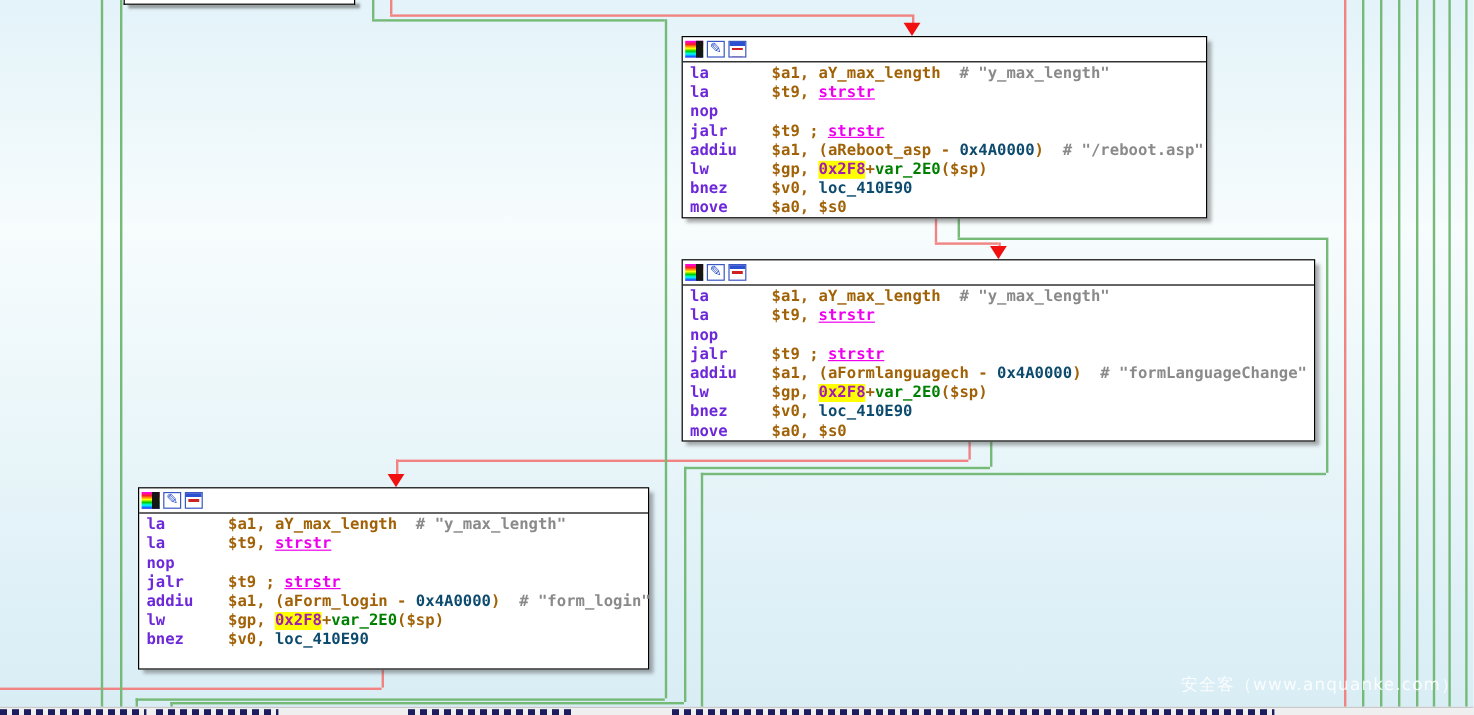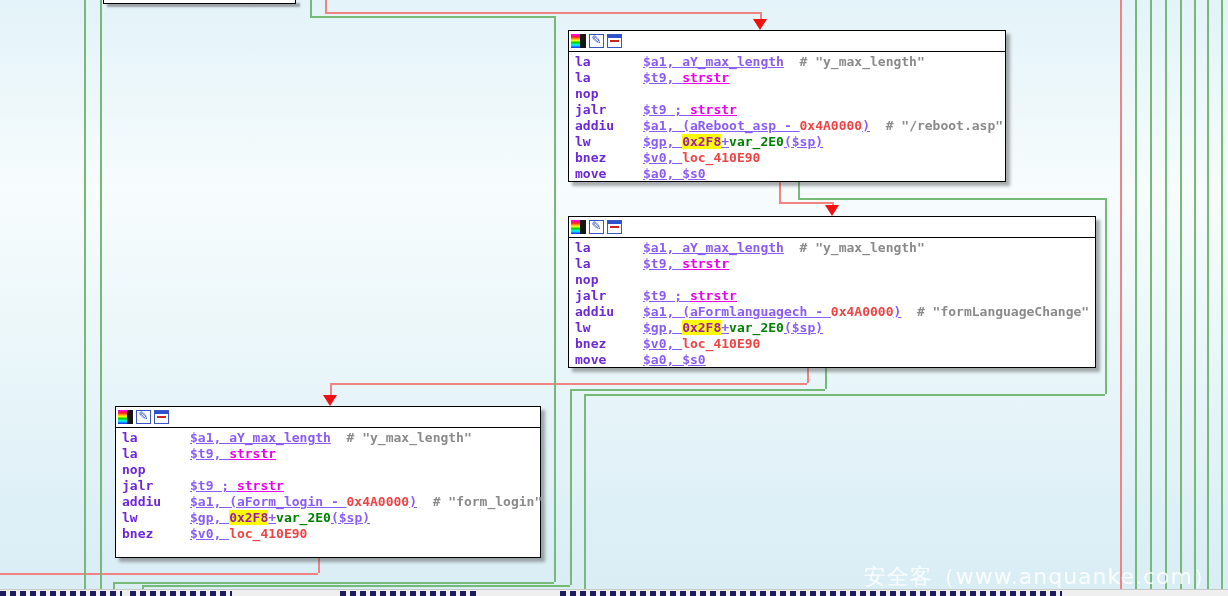--- a/index.html
+++ b/index.html
@@ -19,32 +19,32 @@
   .icon-palette{background-image:linear-gradient(90deg,rgba(0,0,0,0) 0 9px,#161616 9px),
     linear-gradient(180deg,#ff00ff,#ff2020 22%,#ffff00 45%,#00cc00 62%,#00ffff 78%,#2020ff);}
   .icon-pencil{border:1px solid #3a57c4;background:#fff;color:#2b50d0;font-size:12px;line-height:11px;text-align:center;font-family:"DejaVu Sans",sans-serif;}
   .icon-window{border:1px solid #3a57c4;background-color:#fff;
     background-image:linear-gradient(180deg,#2b50d0 0 3px,rgba(0,0,0,0) 3px),
     repeating-linear-gradient(180deg,rgba(0,0,0,0) 0 5px,#cc2222 5px 7px);background-size:100% 100%,70% 100%;background-position:0 0,2px 0;background-repeat:no-repeat;}
   .code{padding:2px 0 0 6px;}
   .code-line{height:16px;line-height:16px;font-size:13px;font-weight:bold;white-space:nowrap;}
   .seg{white-space:pre;}
   .mn{color:#6d28d9;display:inline-block;width:68px;}
-  .k{color:#8b5cf6;text-decoration:underline;}
+  .k{color:#a16207;}
   .m{color:#ee00ee;text-decoration:underline;}
-  .b{color:#ef4444;}
+  .b{color:#0c4a6e;}
   .g{color:#008000;}
   .y{color:#a21caf;background:#ffff00;}
   .c{color:#8a8a8a;}
   #partial-block{position:absolute;left:103px;top:0;width:193px;height:4px;background:#fff;
     border:1px solid #000;border-top:none;box-sizing:border-box;box-shadow:4px 3px 2px rgba(90,90,90,.55);}
   #status-strip{position:absolute;left:0;top:589px;width:1228px;height:7px;background:#efefef;border-top:1px solid #c9c9c9;box-sizing:border-box;overflow:hidden;}
   .strip-seg{position:absolute;top:1px;height:5px;background-image:repeating-linear-gradient(90deg,#1c1c5e 0 6px,rgba(0,0,0,0) 6px 10px);}
   #watermark{position:absolute;right:12px;top:562px;font-family:"DejaVu Sans",sans-serif;
-    font-size:22px;color:rgba(255,255,255,.85);letter-spacing:1px;z-index:40;}
+    font-size:14px;color:rgba(255,255,255,.85);letter-spacing:1px;z-index:40;}
 </style>
 </head>
 <body>
 
 <div id="screen">
   <div id="edges-layer">
       <div class="edge red" style="left: 325px; top: 0px; width: 2px; height: 12px;"></div>
       <div class="edge red" style="left: 325px; top: 12px; width: 435px; height: 2px;"></div>
       <div class="edge red" style="left: 760px; top: 12px; width: 2px; height: 9px;"></div>
       <div class="edge red" style="left: 779px; top: 182px; width: 2px; height: 20px;"></div>

